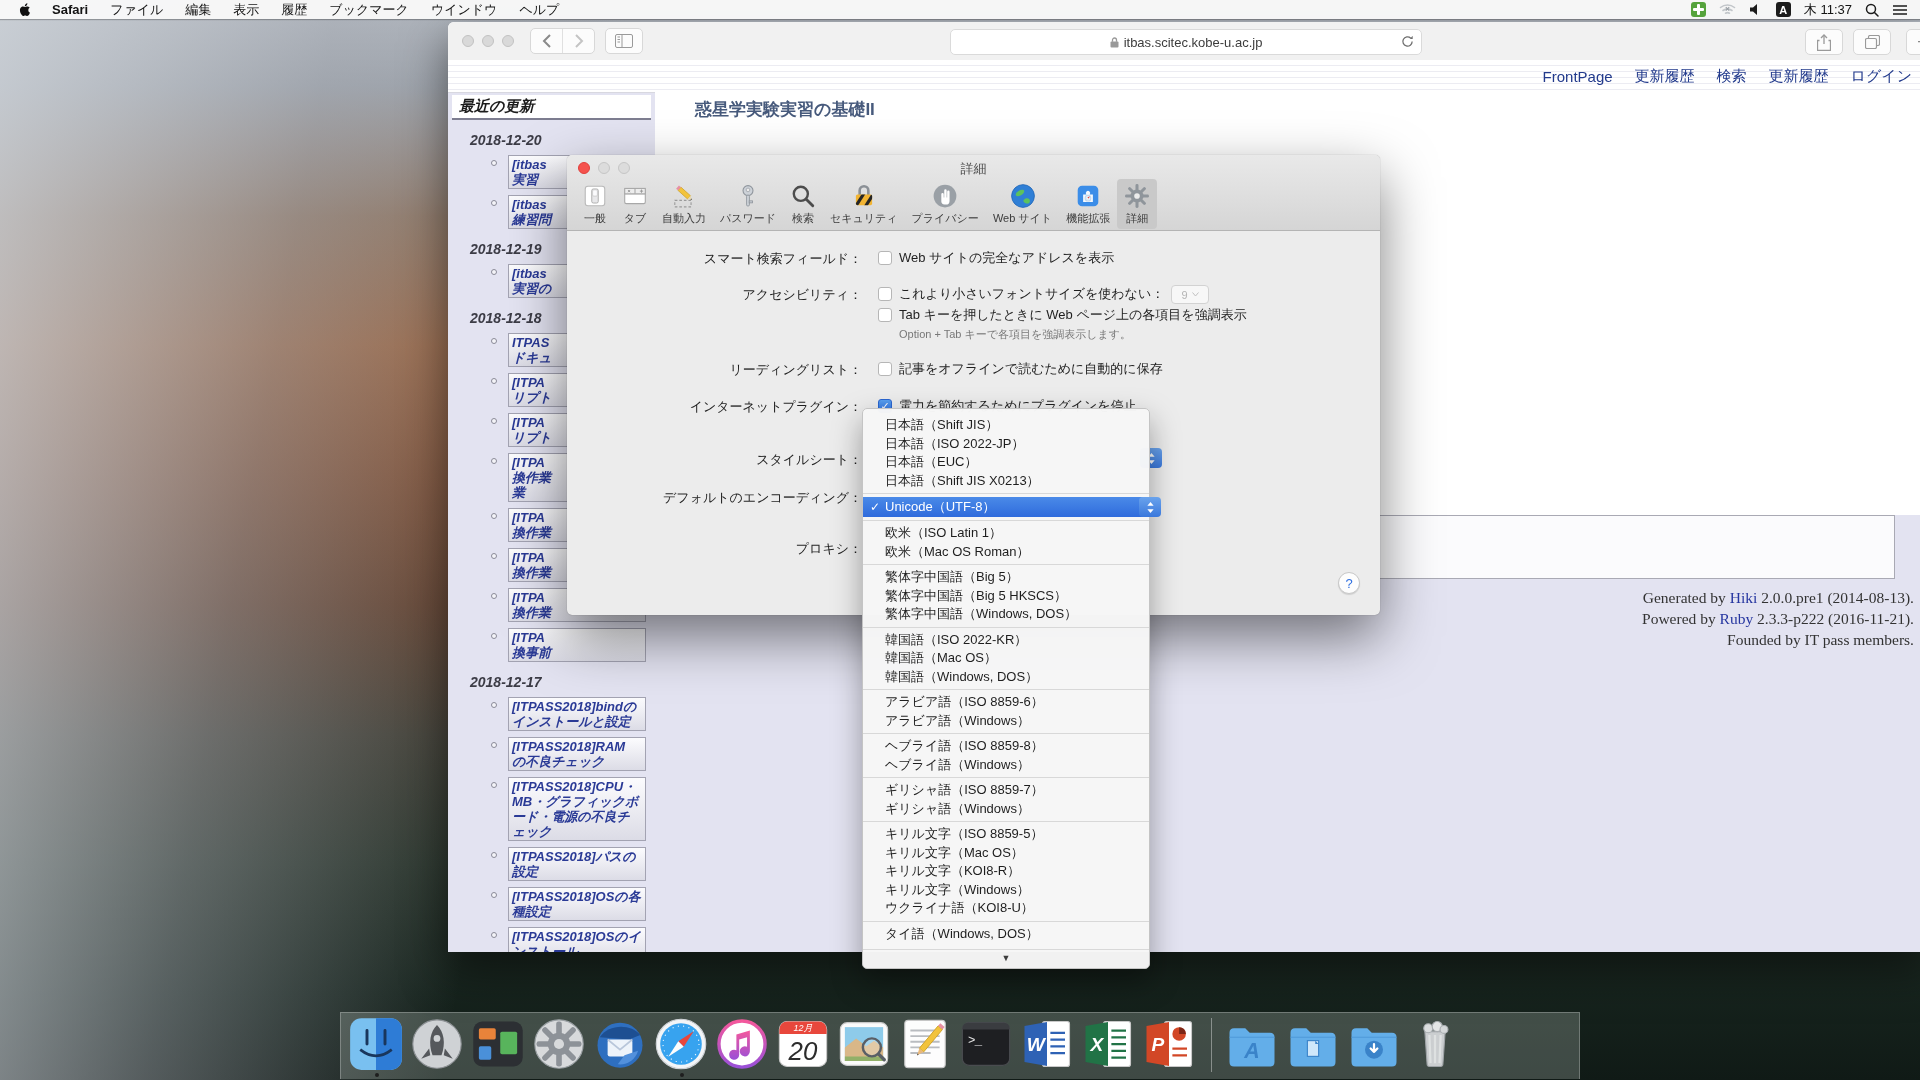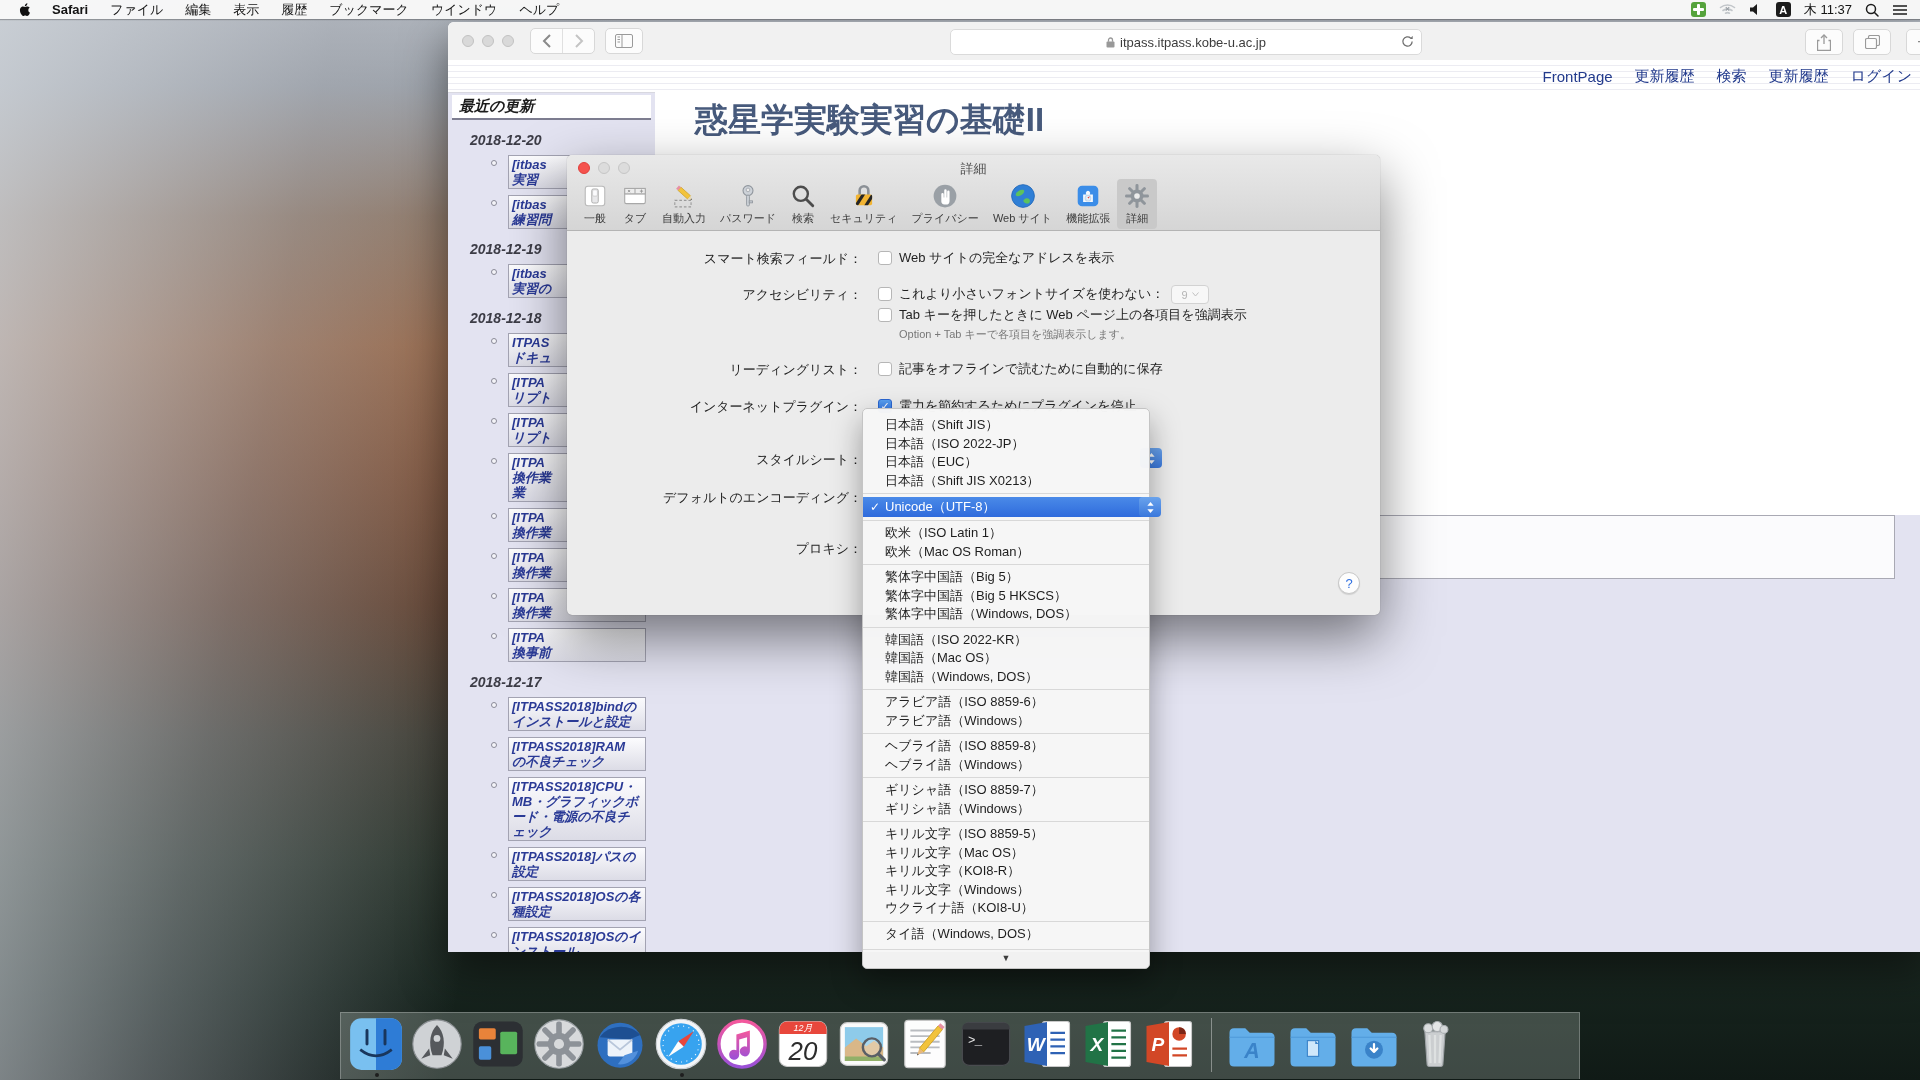--- a/index.html
+++ b/index.html
@@ -45,21 +45,21 @@
     display:flex;align-items:center;justify-content:center;}
   .plus-btn{position:absolute;right:-10px;top:7px;width:30px;height:24px;border:1px solid #d8d8d8;border-radius:5px;
     background:#fcfcfc;color:#8a8a8a;font-size:16px;display:flex;align-items:center;justify-content:center;}
   
   .page{position:absolute;top:38px;left:0;right:0;bottom:0;background:#e3e3f1;}
   .navstrip{height:32px;background:repeating-linear-gradient(#ffffff 0 5px,#ececf2 5px 6px);
     border-bottom:1px solid #d8d8e0;display:flex;align-items:center;justify-content:flex-end;gap:22px;
     padding-right:16px;font-size:15px;}
   .nav-link{color:#223a8c;cursor:pointer;}
   .main-white{position:absolute;left:207px;top:32px;width:1273px;height:423px;background:#fff;}
-  .page-h1{position:absolute;left:247px;top:38px;font-size:33px;font-weight:bold;color:#475a7c;}
+  .page-h1{position:absolute;left:247px;top:38px;font-size:17px;font-weight:bold;color:#475a7c;}
   .content-box{position:absolute;left:212px;top:455px;width:1233px;height:62px;background:#fbfbfd;border:1px solid #a9a9b4;}
   .footer{position:absolute;right:14px;top:527px;text-align:right;color:#333;
     font-family:"Liberation Serif","DejaVu Serif",serif;font-size:15.5px;line-height:21px;}
   .footer .flink{color:#2636a0;}
   .wsidebar{position:absolute;left:0;top:32px;width:207px;bottom:0;font-style:italic;}
   .ws-header{margin:3px 4px 0 4px;background:#fff;border-bottom:2px solid #7d7d90;font-weight:bold;font-size:15px;
     color:#1c1c1c;padding:2px 7px;}
   .ws-date{font-weight:bold;font-size:14px;color:#3c3c46;margin:12px 0 7px 22px;}
   .ws-item{position:relative;margin:0 0 6px 60px;width:138px;}
   .ws-bullet{position:absolute;left:-17px;top:5px;width:6px;height:6px;border:1px solid #8a8a98;border-radius:50%;
@@ -150,21 +150,21 @@
             <rect x="0.5" y="0.5" width="17" height="13" rx="1.5" fill="none" stroke="#9a9a9a"></rect>
             <path d="M7 0.5v13" stroke="#9a9a9a"></path>
             <path d="M2.5 3h2.5M2.5 5.5h2.5M2.5 8h2.5" stroke="#9a9a9a"></path>
           </svg>
       </span>
       <div class="url-field">
         <svg width="9" height="11" viewBox="0 0 9 11">
             <rect x="0.5" y="4.5" width="8" height="6" rx="1" fill="#999"></rect>
             <path d="M2.5 4.8V3a2 2 0 0 1 4 0v1.8" fill="none" stroke="#999" stroke-width="1.3"></path>
           </svg>
-        <span>itpass.itpass.kobe-u.ac.jp</span>
+        <span>itbas.scitec.kobe-u.ac.jp</span>
         <span class="url-reload">
           <svg width="13" height="13" viewBox="0 0 14 14">
               <path d="M12 7a5 5 0 1 1-1.6-3.7" fill="none" stroke="#6e6e6e" stroke-width="1.4"></path>
               <path d="M12.6 0.8v3.4H9.4z" fill="#6e6e6e"></path>
             </svg>
         </span>
       </div>
       <div class="tb-right">
         <span class="tb-btn">
           <svg width="14" height="17" viewBox="0 0 14 17">
@@ -187,20 +187,25 @@
       <div class="navstrip">
           <div class="nav-link">FrontPage</div>
           <div class="nav-link">更新履歴</div>
           <div class="nav-link">検索</div>
           <div class="nav-link">更新履歴</div>
           <div class="nav-link">ログイン</div>
         </div>
       <div class="main-white"></div>
       <div class="page-h1">惑星学実験実習の基礎II</div>
       <div class="content-box"></div>
+      <div class="footer">
+        <div><span>Generated by </span><span class="flink">Hiki</span><span> 2.0.0.pre1 (2014-08-13).</span></div>
+        <div><span>Powered by </span><span class="flink">Ruby</span><span> 2.3.3-p222 (2016-11-21).</span></div>
+        <div>Founded by IT pass members.</div>
+      </div>
       <div class="wsidebar">
         <div class="ws-header">最近の更新</div>
         <div>
             <div class="ws-date">2018-12-20</div>
             <div class="ws-item">
               <span class="ws-bullet"></span>
               <div class="ws-link">[itbas
 実習</div>
             </div>
             <div class="ws-item">

